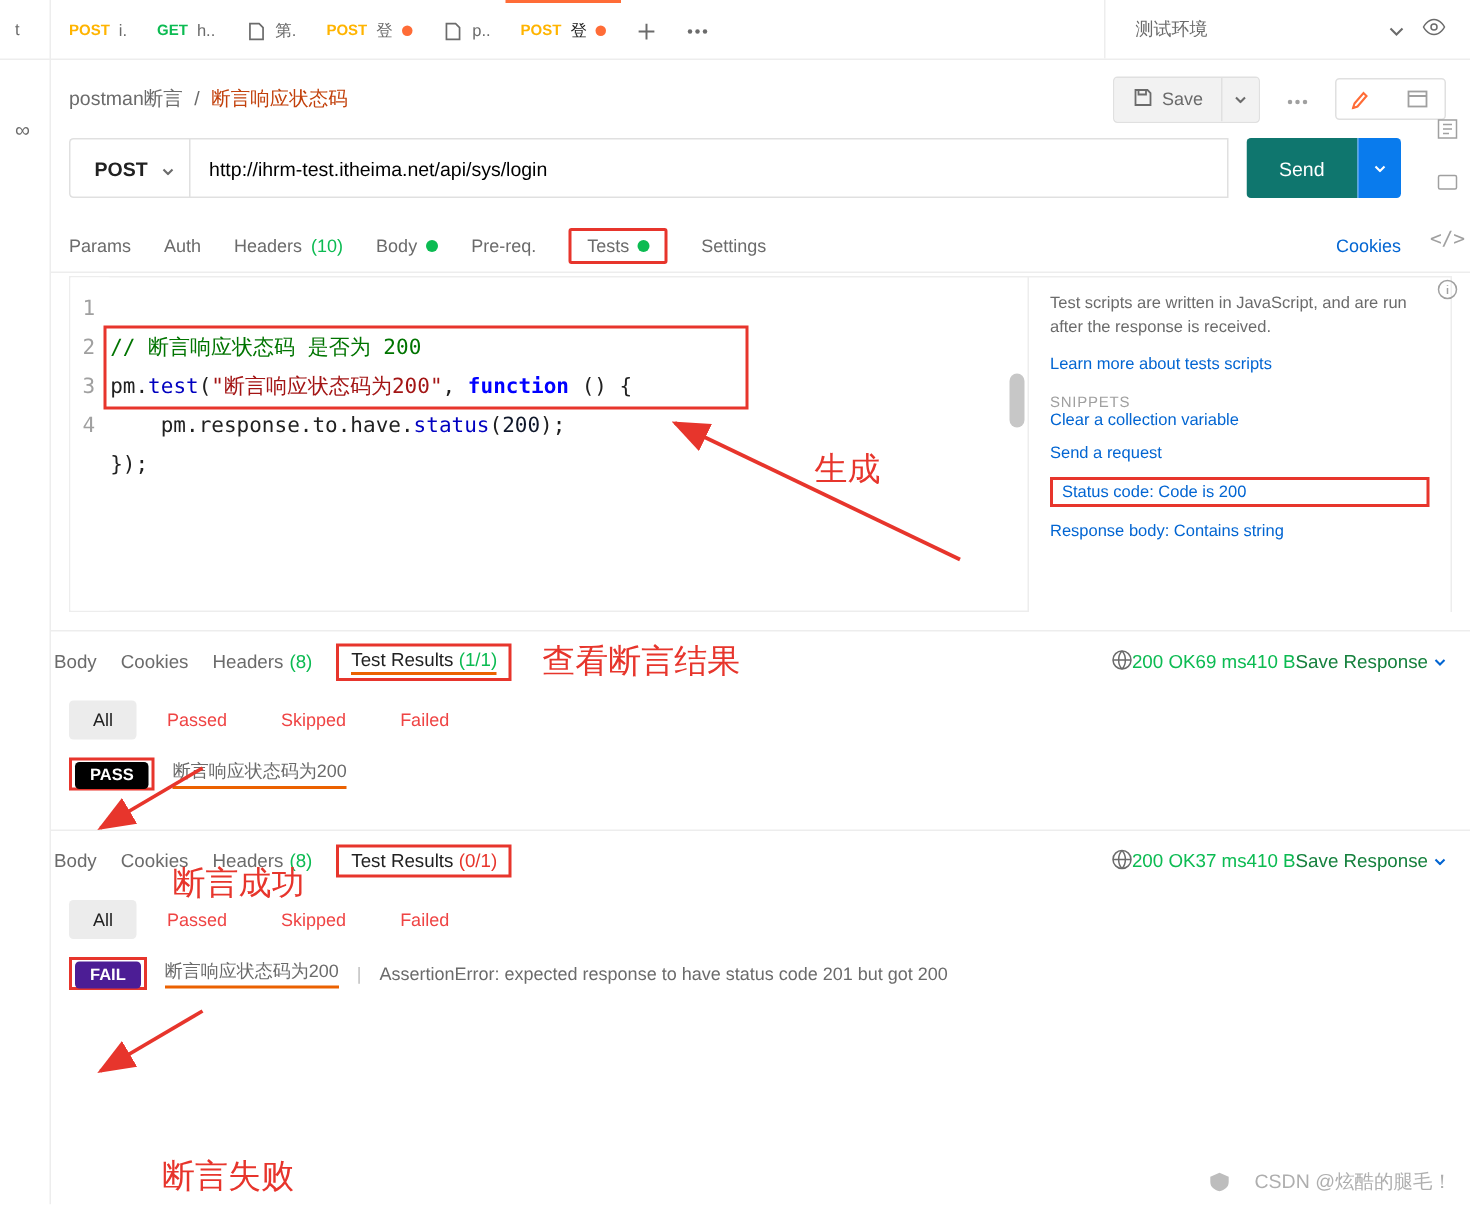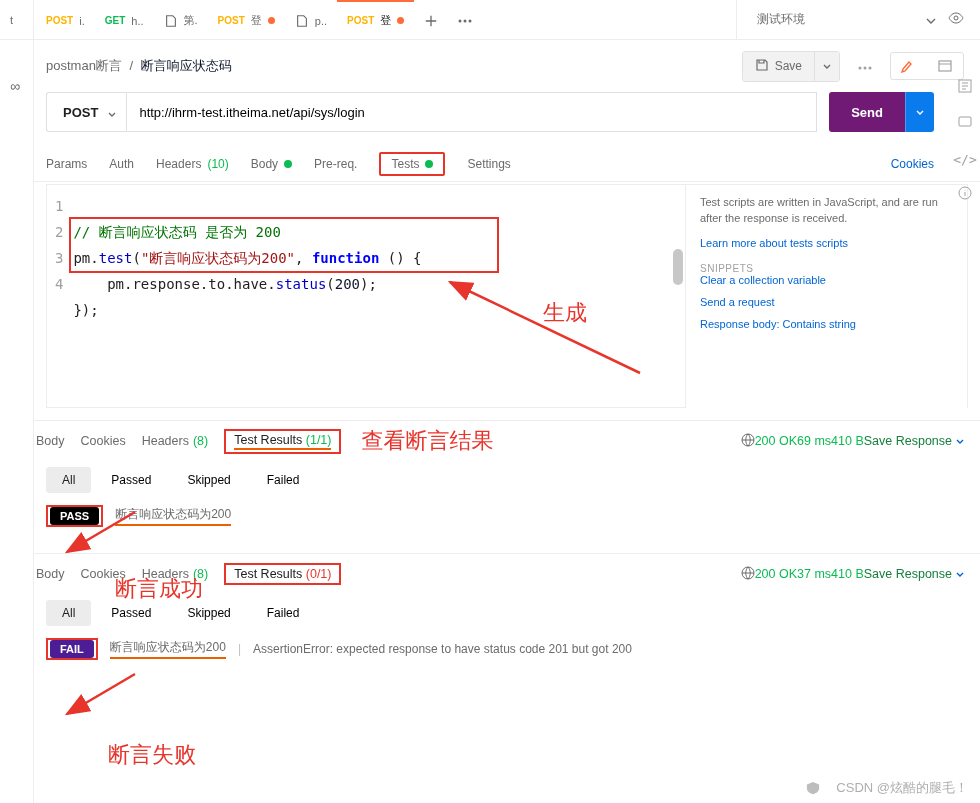--- a/index.html
+++ b/index.html
@@ -11,37 +11,37 @@
   .tab .meth { font-weight: 600; font-size: 10px; }
   .meth.post { color: #FFB400; } .meth.get { color: #0CBB52; }
   .tab .dot-orange { width: 7px; height: 7px; border-radius: 50%; background: #FF6C37; }
   .tab .doc-icon svg, .tab .plus-icon svg, .tab .dots-icon svg { display: block; }
   .env-box { margin-left: auto; display: flex; align-items: center; gap: 12px; padding-right: 12px; color: #6B6B6B; border-left: 1px solid #EDEDED; padding-left: 20px; height: 100%; min-width: 240px; }
   .env-box .chev, .env-box .eye { color: #6B6B6B; }
 
   .crumb-row { display: flex; align-items: center; height: 52px; padding: 0 16px 0 46px; gap: 10px; background: #fff; }
   .crumbs { color: #6B6B6B; font-size: 13px; }
   .crumbs .sep { margin: 0 4px; color: #6B6B6B; }
-  .crumbs .name { color: #0f172a; }
+  .crumbs .name { color: #c2410c; }
   .crumb-actions { margin-left: auto; display: flex; align-items: center; gap: 12px; }
   .save-grp { display: flex; border: 1px solid #E0E0E0; border-radius: 3px; overflow: hidden; }
   .save-btn { background: #f2f2f2; padding: 6px 12px; display: flex; gap: 6px; align-items: center; color: #6B6B6B; font-size: 12px; cursor: pointer; }
   .save-caret { background: #f2f2f2; border-left: 1px solid #E0E0E0; padding: 6px 8px; display:flex; align-items:center; }
   .dots-btn { padding: 6px; color: #6B6B6B; cursor: pointer; }
   .mode-grp { display: flex; border: 1px solid #E0E0E0; border-radius: 3px; overflow: hidden; }
   .mode-grp .mode-btn { padding: 6px 10px; display:flex; align-items:center; }
   .mode-grp .mode-btn.active svg { stroke: #FF6C37; }
   .side-iconstrip { position: absolute; right: 0; top: 40px; width: 30px; display:flex; flex-direction:column; gap:18px; align-items:center; padding-top:38px; color:#6B6B6B; }
 
   .req-row { display: flex; padding: 0 46px; gap: 0; height: 40px; align-items: center; margin-bottom: 14px; }
   .method-sel { border: 1px solid #E0E0E0; border-right: none; border-radius: 3px 0 0 3px; padding: 0 28px 0 16px; font-weight: 600; font-size: 13px; height: 40px; display:flex; align-items:center; gap:8px; position: relative; }
   .method-sel .chev { position: absolute; right: 10px; }
   .url-inp { flex: 1; border: 1px solid #E0E0E0; border-radius: 0; height: 40px; padding: 0 12px; font-size: 13px; outline: none; }
   .send-grp { display: flex; margin-left: 12px; height: 40px; border-radius: 3px; overflow:hidden; }
-  .send-btn { background: #701a75; color: #fff; padding: 0 22px; font-weight: 700; font-size: 13px; border:none; cursor:pointer; }
+  .send-btn { background: #0f766e; color: #fff; padding: 0 22px; font-weight: 400; font-size: 13px; border:none; cursor:pointer; }
   .send-caret { background: #097BED; border-left: 1px solid rgba(255,255,255,.25); padding: 0 10px; display:flex; align-items:center; }
 
   .subtabs { display: flex; gap: 22px; padding: 0 46px; height: 36px; align-items: center; border-bottom: 1px solid #EDEDED; font-size: 12px; color: #6B6B6B; }
   .subtab { cursor: pointer; display:flex; align-items:center; gap:6px; }
   .subtab .cnt { color: #0CBB52; }
   .subtab .dot-green { width: 8px; height: 8px; border-radius: 50%; background: #0CBB52; }
   .subtabs .cookies-link { margin-left: auto; color: #0265D2; font-weight: 500; cursor:pointer; }
   .tests-redbox { border: 2px solid #E7352C; padding: 3px 10px; border-radius: 2px; }
 
   .editor-area { display: flex; padding: 2px 12px 12px 46px; height: 238px; }
@@ -65,21 +65,21 @@
   .resp-tabs { display:flex; align-items:center; height: 40px; gap: 16px; font-size:12.5px; color:#6B6B6B; padding-right:16px;}
   .resp-tab { cursor:pointer; display:flex; align-items:center; gap:4px;}
   .resp-tab .cnt { color:#0CBB52; }
   .resp-tab.active { color:#212121; }
   .tr-redbox { border:2px solid #E7352C; padding:2px 8px; }
   .resp-tab.fail .cnt { color:#E7352C; }
   .resp-status { margin-left:auto; display:flex; align-items:center; color:#6B6B6B; }
   .resp-status .g { color:#0CBB52; }
   .resp-status .save-resp { color:#15803d; font-weight:500; cursor:pointer; display:flex; align-items:center; gap:4px;}
   .filter-row { display:flex; gap:4px; height:38px; align-items:center; padding-left:10px; }
-  .filter-row .fbtn { padding:6px 16px; color:#000000; cursor:pointer; font-size:12px; border-radius:3px; }
+  .filter-row .fbtn { padding:6px 16px; color:#ef4444; cursor:pointer; font-size:12px; border-radius:3px; }
   .filter-row .fbtn.active { background:#ECECEC; color:#212121; }
   .result-row { display:flex; gap:12px; padding:6px 10px 16px 10px; align-items:center; font-size:12px; color:#6B6B6B;}
   .badge { padding:3px 10px; border-radius:3px; font-weight:700; color:#fff; font-size:11px; }
   .badge.pass { background:#000000; }
   .badge.fail { background:#4c1d95; }
   .badge-redbox { border:2px solid #E7352C; padding:2px; }
   .orange-under { border-bottom:2px solid #EB6100; display:inline-block; padding-bottom:1px;}
   .vbar { color:#C0C0C0; }
 
   .watermark { position:absolute; right:12px; bottom:6px; color:rgba(120,120,120,.6); font-size:13px; display:flex; align-items:center; gap:16px;}
@@ -267,20 +267,21 @@
       <div class="code-redbox" style="left:-4px;top:32px;width:430px;height:56px"></div>
     </div>
     <div class="scroll-thumb"></div>
   </div>
   <div class="side-pane">
     <div class="txt">Test scripts are written in JavaScript, and are run after the response is received.</div>
     <a>Learn more about tests scripts</a>
     <div class="snip-title">SNIPPETS</div>
     <a class="snip" style="margin-top:-10px">Clear a collection variable</a>
     <a class="snip">Send a request</a>
+    <span class="snip-redbox"><a class="snip">Status code: Code is 200</a></span>
     <a class="snip">Response body: Contains string</a>
   </div>
 </div>
 
 <svg class="arrow-svg" width="210" height="120" style="left:435px;top:268px">
     <defs>
       <marker id="ah1" markerWidth="10" markerHeight="8" refX="9" refY="4" orient="auto">
         <path d="M0 0l10 4-10 4z" fill="#E7352C"></path>
       </marker>
     </defs>
@@ -378,20 +379,20 @@
   </div>
 </div>
 <svg class="arrow-svg" width="90" height="60" style="left:55px;top:670px">
     <defs>
       <marker id="ah3" markerWidth="10" markerHeight="8" refX="9" refY="4" orient="auto">
         <path d="M0 0l10 4-10 4z" fill="#E7352C"></path>
       </marker>
     </defs>
     <path d="M80 4 L12 44" stroke="#E7352C" stroke-width="2.5" fill="none" marker-end="url(#ah3)"></path>
   </svg>
-<div class="ann" style="left:108px;top:740px">断言失败</div>
+<div class="ann" style="left:108px;top:769px">断言失败</div>
 
 <div class="watermark">
   <svg width="14" height="14" viewBox="0 0 16 16">
       <path d="M8 1l7 3v4c0 4-3 6-7 7-4-1-7-3-7-7V4l7-3z" fill="#BDBDBD"></path>
     </svg>
   <span>CSDN @炫酷的腿毛！</span>
 </div>
 
 </body></html>

